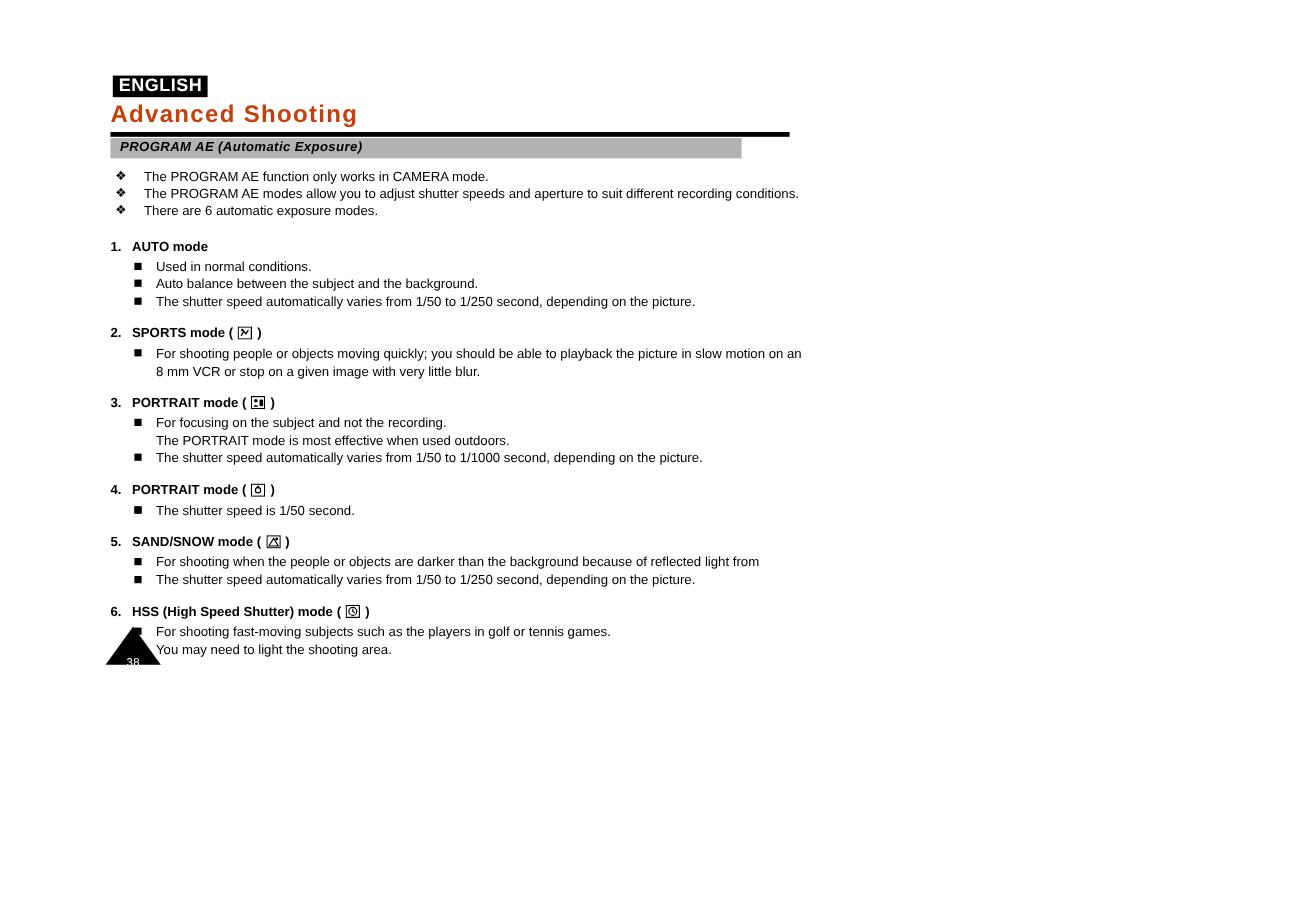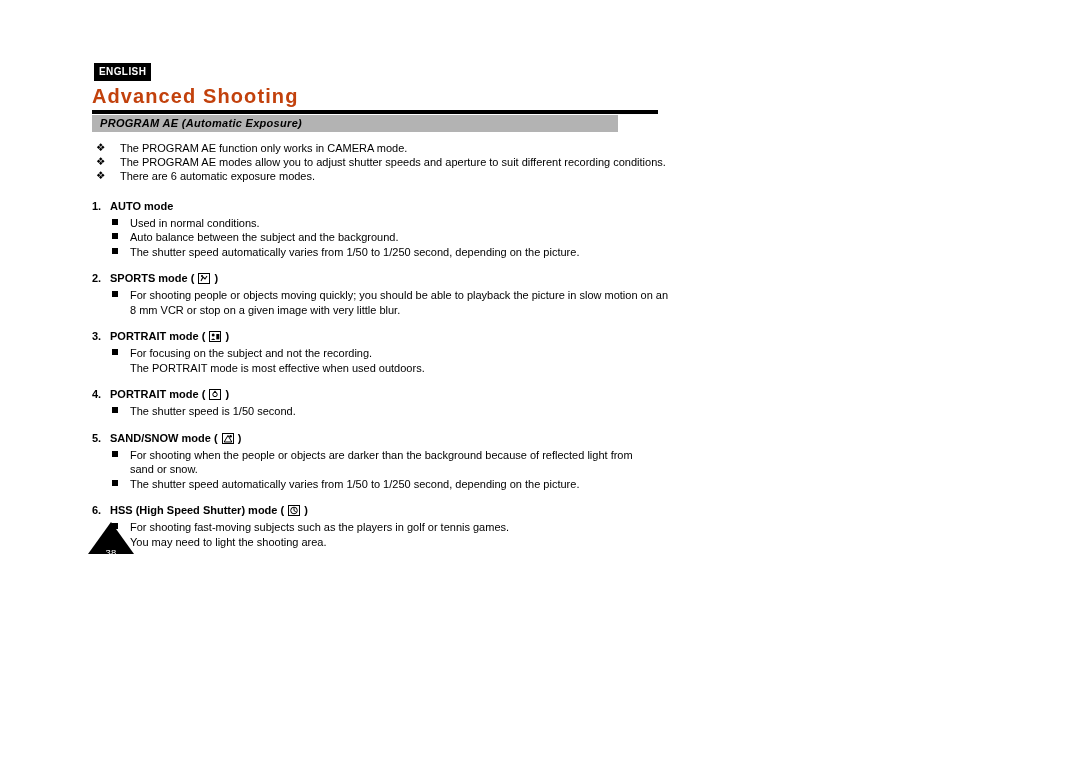--- a/index.html
+++ b/index.html
@@ -23,21 +23,21 @@
     height: 763px;
   }
 
   
   .lang-tag {
     position: absolute;
     left: 94px;
     top: 63px;
     background: #000000;
     color: #ffffff;
-    font-size: 10px;
+    font-size: 15px;
     font-weight: bold;
     letter-spacing: 0.4px;
     padding: 2px 5px 3px 5px;
     line-height: 13px;
   }
 
   .chapter-title {
     position: absolute;
     left: 92px;
     top: 85px;
@@ -243,20 +243,21 @@
           <div class="mode-block">
             <div class="mode-head"><span class="mode-num">3.</span><span>PORTRAIT mode</span><span> ( </span><span class="mode-icon"><svg width="12" height="11" viewBox="0 0 12 11">
                   <rect x="0.5" y="0.5" width="11" height="10" fill="none" stroke="#000" stroke-width="1"></rect>
                   <circle cx="4.2" cy="4" r="1.5" fill="#000"></circle>
                   <path d="M2 9 Q4.2 5.8 6.4 9 Z" fill="#000"></path>
                   <rect x="7.3" y="3" width="3" height="5.4" fill="#000"></rect>
                 </svg></span><span> )</span></div>
             <ul class="sub-list">
               <li class="sub-item"><span class="sub-marker"></span><span>For focusing on the subject and not the recording.</span></li>
               <li class="sub-cont">The PORTRAIT mode is most effective when used outdoors.</li>
+              <li class="sub-item"><span class="sub-marker"></span><span>The shutter speed automatically varies from 1/50 to 1/1000 second, depending on the picture.</span></li>
             </ul>
           </div>
           <div class="mode-block">
             <div class="mode-head"><span class="mode-num">4.</span><span>PORTRAIT mode</span><span> ( </span><span class="mode-icon"><svg width="12" height="11" viewBox="0 0 12 11">
                   <rect x="0.5" y="0.5" width="11" height="10" fill="none" stroke="#000" stroke-width="1"></rect>
                   <circle cx="6" cy="5.5" r="2.2" fill="none" stroke="#000" stroke-width="1"></circle>
                   <path d="M6 1.4 L4.3 3.6 L7.7 3.6 Z" fill="#000"></path>
                 </svg></span><span> )</span></div>
             <ul class="sub-list">
               <li class="sub-item"><span class="sub-marker"></span></li>
@@ -264,21 +265,20 @@
             </ul>
           </div>
           <div class="mode-block">
             <div class="mode-head"><span class="mode-num">5.</span><span>SAND/SNOW mode</span><span> ( </span><span class="mode-icon"><svg width="12" height="11" viewBox="0 0 12 11">
                   <rect x="0.5" y="0.5" width="11" height="10" fill="none" stroke="#000" stroke-width="1"></rect>
                   <path d="M2.2 9 L6 2.4 L9.8 9 Z" fill="none" stroke="#000" stroke-width="1"></path>
                   <circle cx="8.6" cy="3.2" r="1.2" fill="#000"></circle>
                 </svg></span><span> )</span></div>
             <ul class="sub-list">
               <li class="sub-item"><span class="sub-marker"></span><span>For shooting when the people or objects are darker than the background because of reflected light from</span></li>
-              <li class="sub-cont">sand or snow.</li>
               <li class="sub-item"><span class="sub-marker"></span><span>The shutter speed automatically varies from 1/50 to 1/250 second, depending on the picture.</span></li>
             </ul>
           </div>
           <div class="mode-block">
             <div class="mode-head"><span class="mode-num">6.</span><span>HSS (High Speed Shutter) mode</span><span> ( </span><span class="mode-icon"><svg width="12" height="11" viewBox="0 0 12 11">
                   <rect x="0.5" y="0.5" width="11" height="10" fill="none" stroke="#000" stroke-width="1"></rect>
                   <circle cx="6" cy="5.5" r="3.3" fill="none" stroke="#000" stroke-width="1"></circle>
                   <path d="M6 3.2 L6 5.6 L7.7 6.6" stroke="#000" stroke-width="1" fill="none"></path>
                 </svg></span><span> )</span></div>
             <ul class="sub-list">

